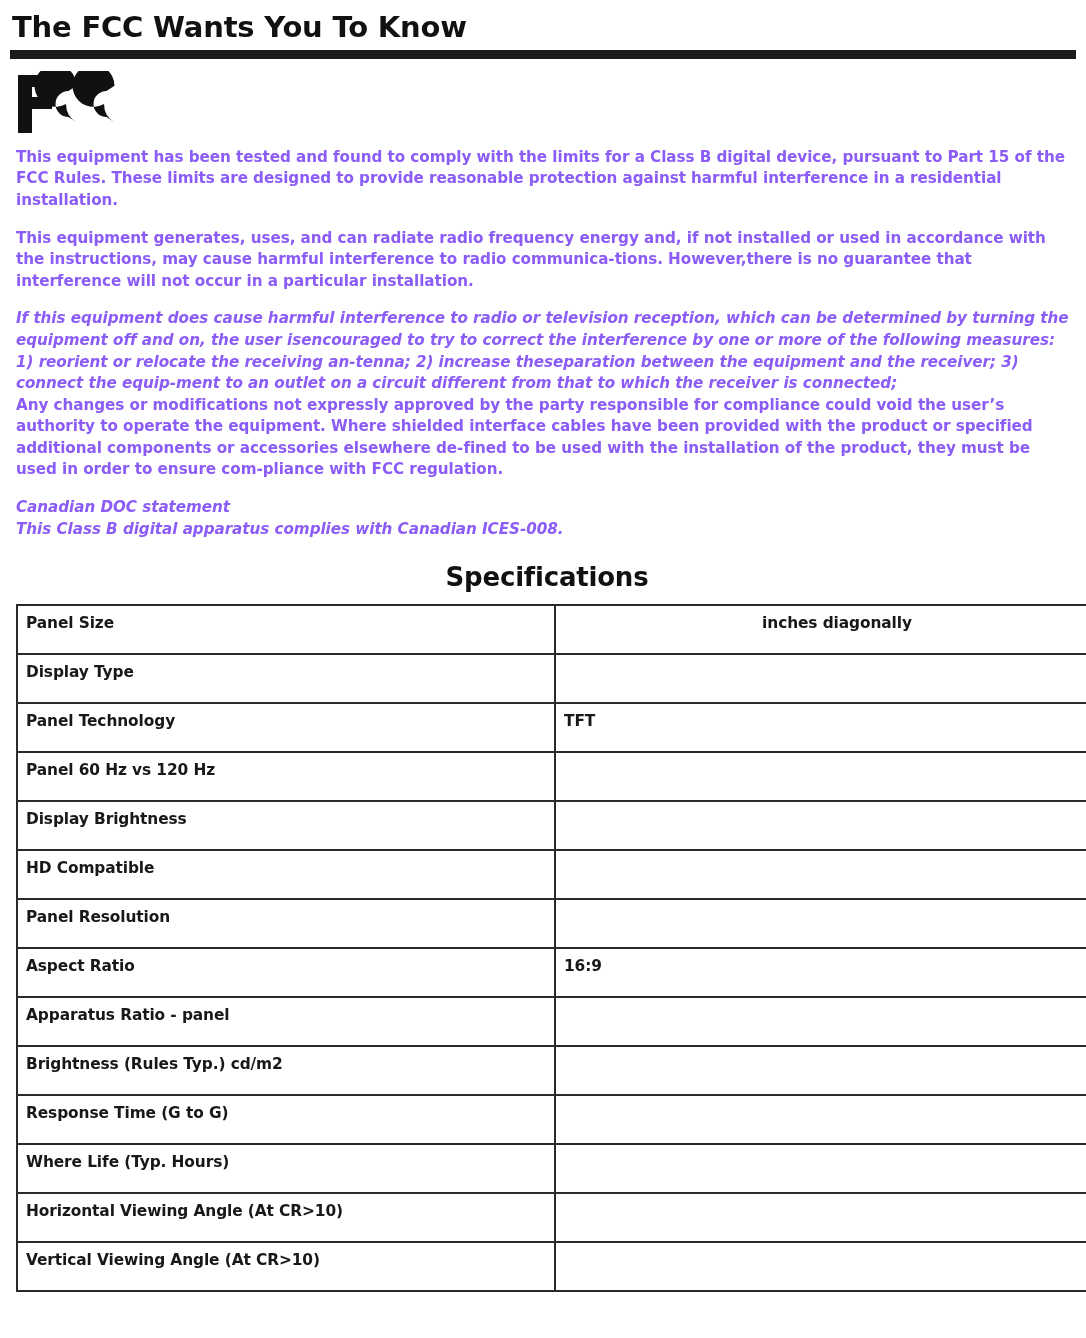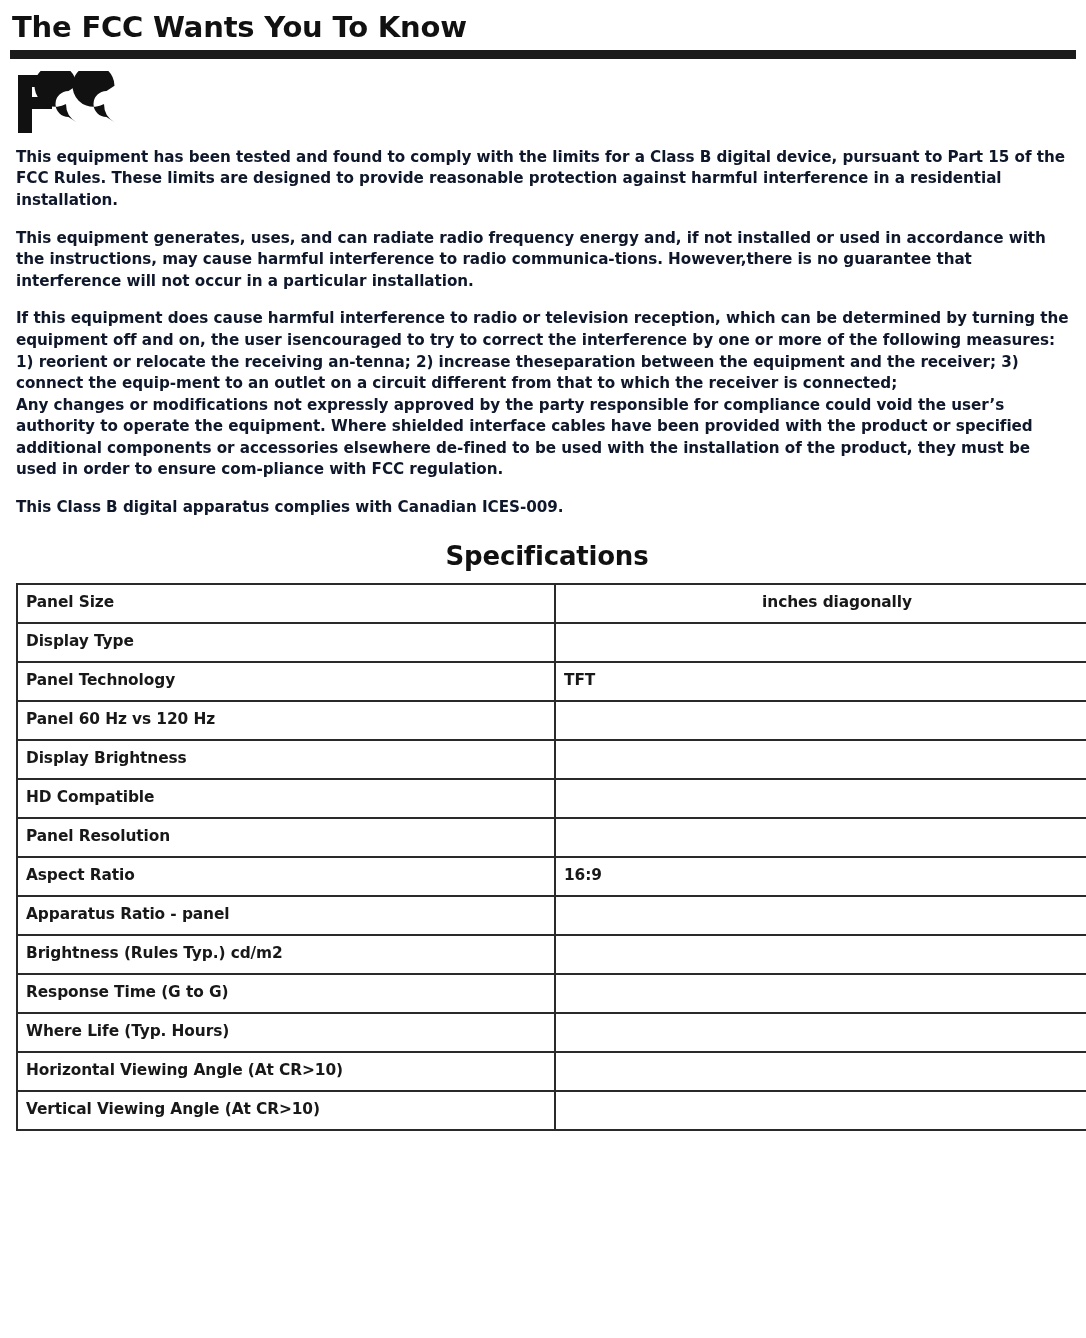--- a/index.html
+++ b/index.html
@@ -39,28 +39,29 @@
     width: 110px;
     height: 66px;
     position: relative;
   }
   .fcc-logo svg { display: block; }
   .body-text {
     margin: 0 4px 0 8px;
     font-size: 15.2px;
     font-weight: bold;
     line-height: 1.42;
-    color: #0f172a;
+    color: #8b5cf6;
     letter-spacing: -0.05px;
   }
   .body-text p {
     margin: 0 0 16px 0;
   }
   .body-text p.tight {
     margin-bottom: 0;
+    font-style: italic;
   }
   .section-title {
     font-size: 26px;
     font-weight: bold;
     margin: 22px 0 12px 8px;
     color: #111;
     letter-spacing: -0.2px;
     text-align: center;
   }
   table.spec {
@@ -68,21 +69,21 @@
     margin: 0 0 0 8px;
     border-collapse: collapse;
     table-layout: fixed;
   }
   table.spec td {
     border: 2px solid #2a2a2a;
     height: 26px;
     font-size: 15.4px;
     font-weight: bold;
     color: #181818;
-    padding: 4px 8px 7px 8px;
+    padding: 4px 8px 17px 8px;
     vertical-align: middle;
     letter-spacing: -0.1px;
   }
   table.spec td.label { width: 520px; }
   table.spec td.value { width: 546px; }
   td.value.centered { text-align: center; }
 </style>
 </head>
 <body>
 
@@ -98,21 +99,22 @@
       <path d="M62 33 a21 21 0 1 1 10.5 -18.2 l-8 5.2 a12 12 0 1 0 0 26 l8 5.2 A21 21 0 0 1 62 33 Z" fill="#111111" transform="translate(-12,0)"></path>
       <path d="M98 33 a21 21 0 1 1 10.5 -18.2 l-8 5.2 a12 12 0 1 0 0 26 l8 5.2 A21 21 0 0 1 98 33 Z" fill="#111111" transform="translate(-10,0)"></path>
     </svg>
   </div>
 
   <div class="body-text">
     <p>This equipment has been tested and found to comply with the limits for a Class B digital device, pursuant to Part 15 of the FCC Rules. These limits are designed to provide reasonable protection against harmful interference in a residential installation.</p>
     <p>This equipment generates, uses, and can radiate radio frequency energy and, if not installed or used in accordance with the instructions, may cause harmful interference to radio communica-tions. However,there is no guarantee that interference will not occur in a particular installation.</p>
     <p class="tight">If this equipment does cause harmful interference to radio or television reception, which can be determined by turning the  equipment off and on, the user isencouraged to try to correct the interference by one or more of the following measures: 1) reorient or relocate the receiving an-tenna; 2) increase theseparation between the equipment and the receiver; 3) connect  the equip-ment to an outlet on a circuit different from that to which the receiver is connected;</p>
     <p>Any changes or modifications not expressly approved by the party responsible for compliance could void the user’s authority  to operate the equipment. Where shielded interface cables have been provided with the product or specified additional components or accessories elsewhere de-fined to be used with the installation of the product, they must be used in order to ensure com-pliance  with FCC regulation.</p>
-    <p class="tight">This Class B digital apparatus complies with Canadian ICES-009.</p>
+    <p class="tight">Canadian DOC statement</p>
+    <p class="tight">This Class B digital apparatus complies with Canadian ICES-008.</p>
   </div>
 
   <h2 class="section-title">Specifications</h2>
 
   <table class="spec">
     <tbody id="spec-body">
         <tr>
           <td class="label">Panel Size</td>
           <td class="value centered">inches diagonally</td>
         </tr>

